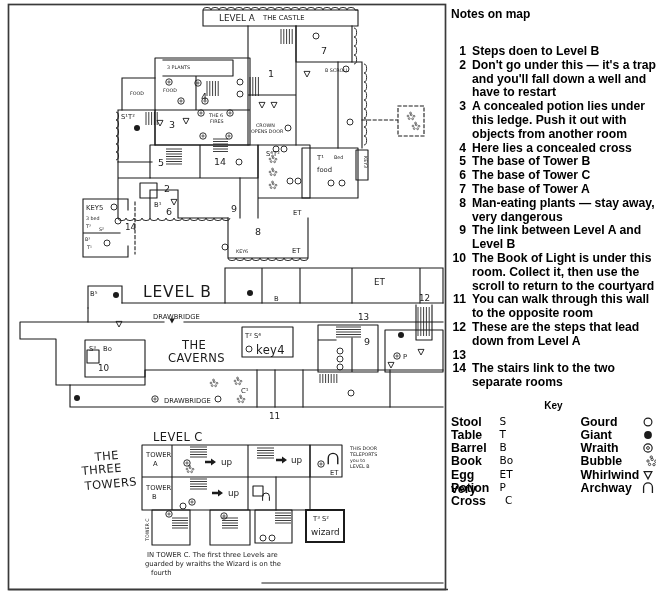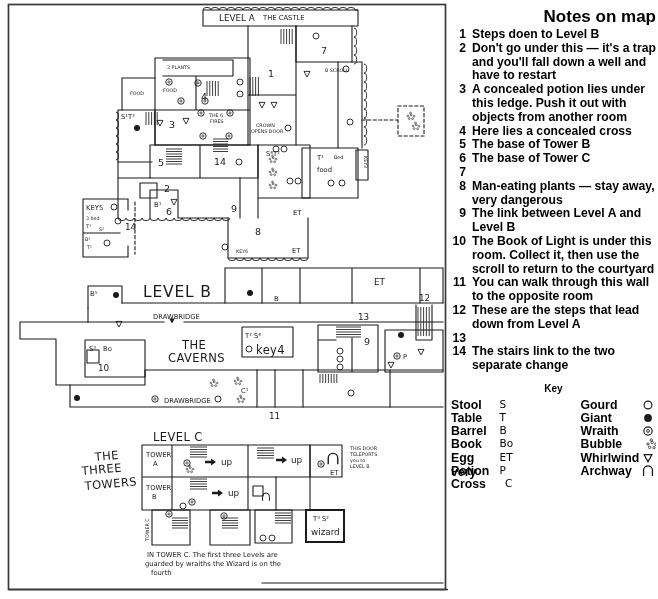--- a/index.html
+++ b/index.html
@@ -13,21 +13,21 @@
   .mt4{font-size:11.5px;letter-spacing:.4px;}
   .mt5{font-size:15.5px;letter-spacing:.8px;}
   .mnum{font-size:9.5px;}
   .wall{stroke:var(--ink);stroke-width:1.1;fill:none;stroke-linecap:square;stroke-linejoin:round;}
   .wall2{stroke:var(--ink);stroke-width:2;fill:none;}
   .dash{stroke-dasharray:3 2.6;}
   .scallop{stroke:var(--ink);stroke-width:.9;fill:none;}
   .frame{stroke:var(--frame);stroke-width:1.7;fill:none;}
   
   .notes{position:absolute;left:451px;top:5px;width:205px;color:#000;}
-  .notes h2{font-size:17px;margin:2px 0 1px;text-align:right;font-weight:bold;}
+  .notes h2{font-size:12px;margin:2px 0 24px;text-align:left;font-weight:bold;}
   .note-row{display:flex;font-size:12.2px;font-weight:bold;line-height:13.8px;}
   .note-num{width:15px;text-align:right;flex:none;margin-right:6px;}
   .note-text{flex:1;}
   .key-title{font-size:10px;font-weight:bold;text-align:center;margin:10px 0 4px;}
   .key-row{display:flex;height:13.2px;font-size:12.3px;font-weight:bold;}
   .key-name1{width:62px;}
   .key-sym1{width:46px;font-weight:normal;font-family:"DejaVu Sans",sans-serif;font-size:10.5px;}
   .key-name2{width:76px;margin-left:45px;}
   .key-sym2{flex:1;display:flex;justify-content:flex-start;}
   .key-sym2 svg{display:block;}
@@ -581,20 +581,21 @@
         <div class="note-row">
           <span class="note-num">5</span>
           <span class="note-text">The base of Tower B</span>
         </div>
         <div class="note-row">
           <span class="note-num">6</span>
           <span class="note-text">The base of Tower C</span>
         </div>
         <div class="note-row">
           <span class="note-num">7</span>
+          <span class="note-text">The base of Tower A</span>
         </div>
         <div class="note-row">
           <span class="note-num">8</span>
           <span class="note-text">Man-eating plants — stay away, very dangerous</span>
         </div>
         <div class="note-row">
           <span class="note-num">9</span>
           <span class="note-text">The link between Level A and Level B</span>
         </div>
         <div class="note-row">
@@ -607,21 +608,21 @@
         </div>
         <div class="note-row">
           <span class="note-num">12</span>
           <span class="note-text">These are the steps that lead down from Level A</span>
         </div>
         <div class="note-row">
           <span class="note-num">13</span>
         </div>
         <div class="note-row">
           <span class="note-num">14</span>
-          <span class="note-text">The stairs link to the two separate change</span>
+          <span class="note-text">The stairs link to the two separate rooms</span>
         </div>
       </div>
     <div class="key-title">Key</div>
     <div id="key-grid">
         <div class="key-row">
           <span class="key-name1">Stool</span>
           <span class="key-sym1">S</span>
           <span class="key-name2">Gourd</span>
           <span class="key-sym2">
             <svg width="16" height="14" viewBox="-8 -7 16 14">

